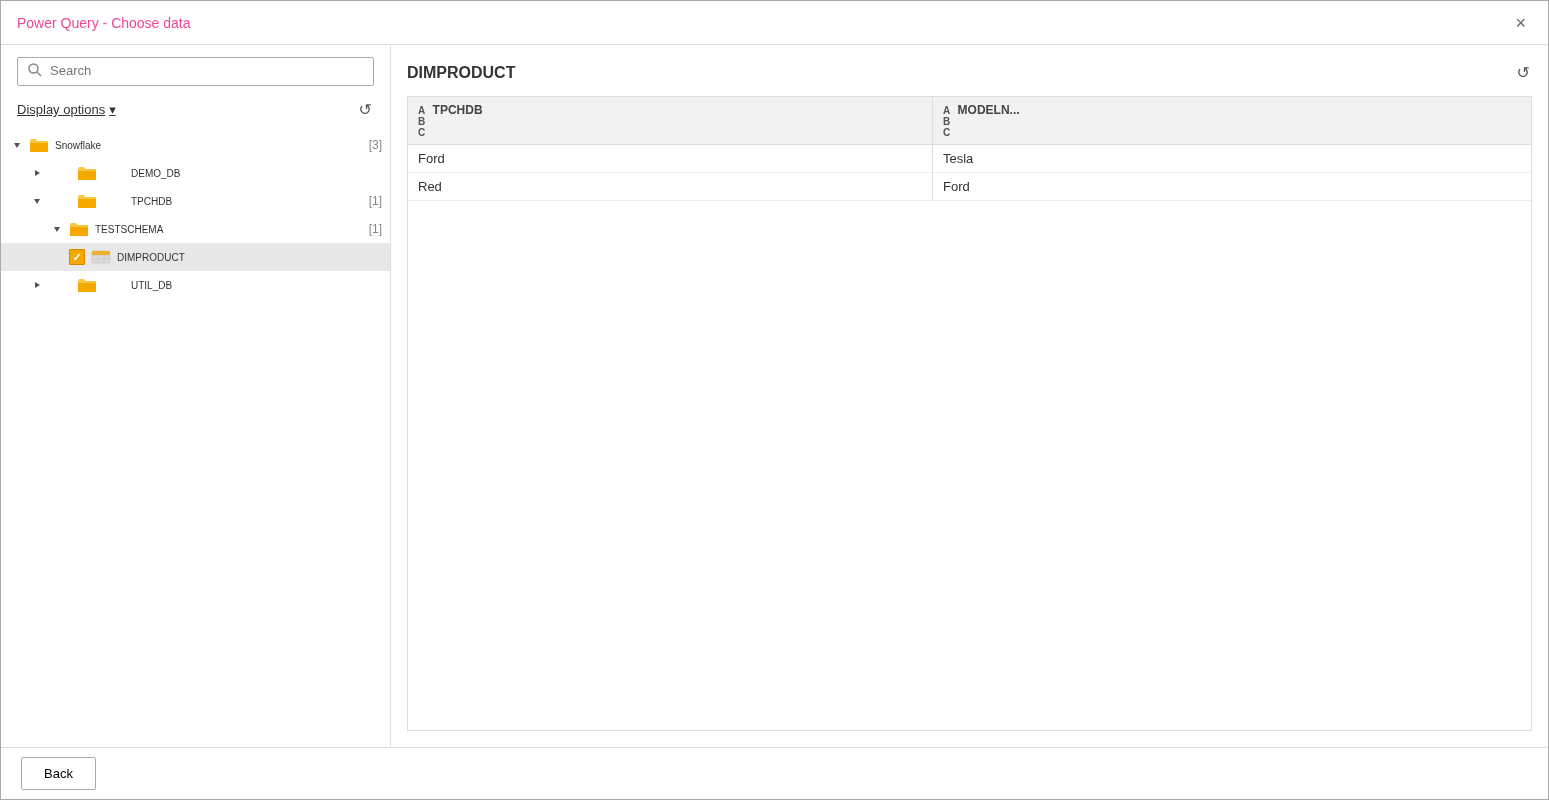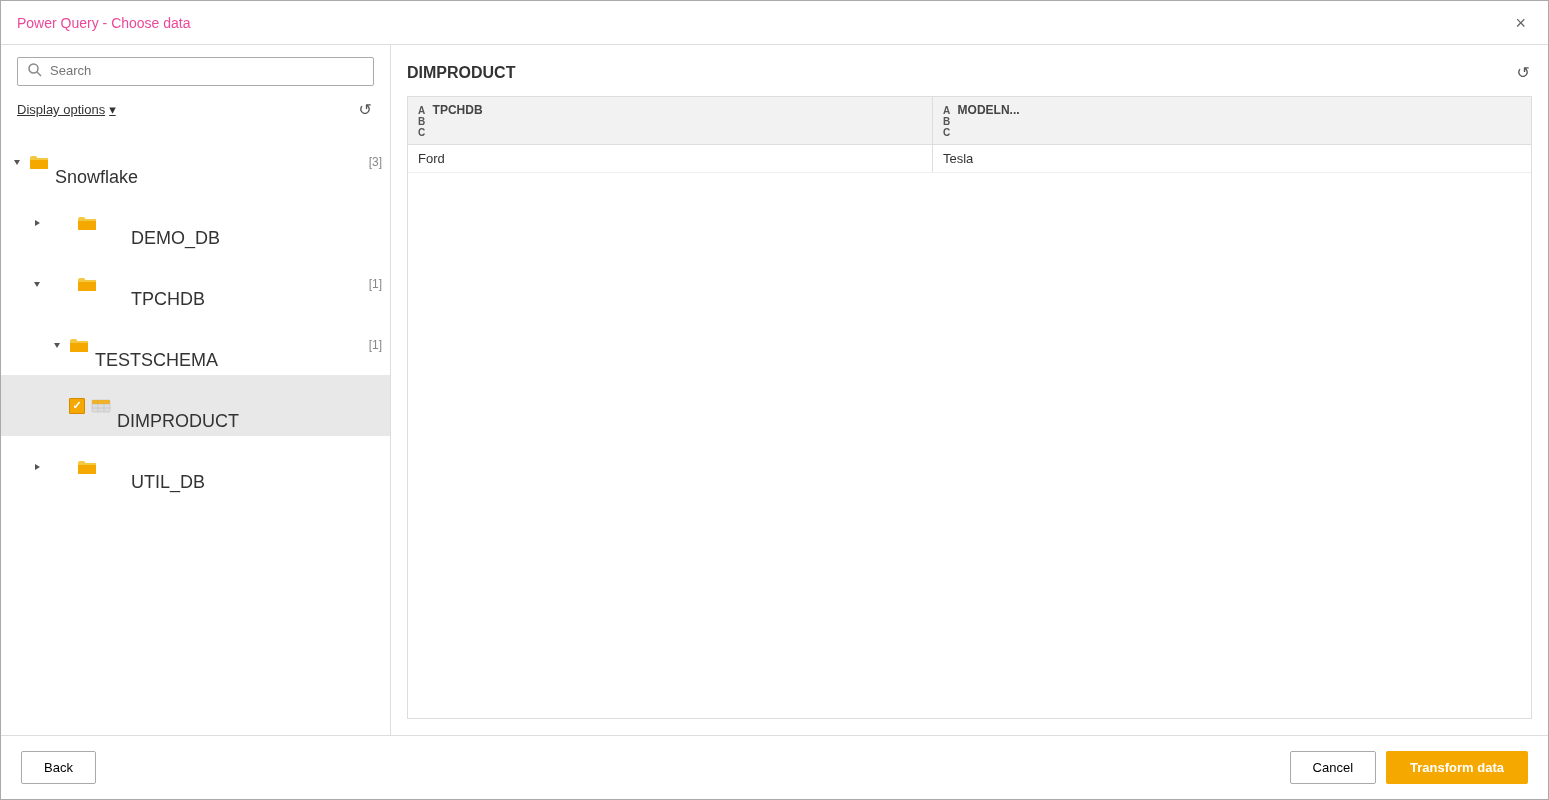--- a/index.html
+++ b/index.html
@@ -144,22 +144,21 @@
       display: inline-flex;
       align-items: center;
       justify-content: center;
       width: 20px;
       height: 18px;
       margin-right: 6px;
       flex-shrink: 0;
     }
     .item-label {
       flex: 1;
-      font-size: 18px;
-      margin-top: 32px;
+      font-size: 10px;
     }
     .count-badge {
       color: #888;
       font-size: 12px;
       margin-left: 6px;
     }
     .checkbox-icon {
       width: 16px;
       height: 16px;
       background: #f5a800;
@@ -238,21 +237,21 @@
     }
     
     .bottom-bar {
       display: flex;
       align-items: center;
       justify-content: space-between;
       padding: 12px 20px;
       border-top: 1px solid #ddd;
       background: #fff;
       flex-shrink: 0;
-      height: 64px;
+      height: 52px;
     }
     .btn-back {
       padding: 8px 22px;
       border: 1px solid #aaa;
       background: #fff;
       cursor: pointer;
       font-size: 13px;
       border-radius: 2px;
     }
     .bottom-right-btns {
@@ -427,26 +426,26 @@
                 <span class="col-type-icon">A<br style="font-size:7px">B<br style="font-size:7px">C</span>
                 <span>MODELN...</span>
               </th>
             </tr>
           </thead>
           <tbody>
             <tr>
               <td>Ford</td>
               <td>Tesla</td>
             </tr>
+            <tr>
+              <td>Red</td>
+              <td>Ford</td>
+            </tr>
           </tbody>
         </table>
       </div>
     </div>
   </div>
 
   <div class="bottom-bar">
     <button class="btn-back">Back</button>
-    <div class="bottom-right-btns">
-      <button class="btn-cancel">Cancel</button>
-      <button class="btn-transform">Transform data</button>
-    </div>
   </div>
 </div>
 
 </body></html>

